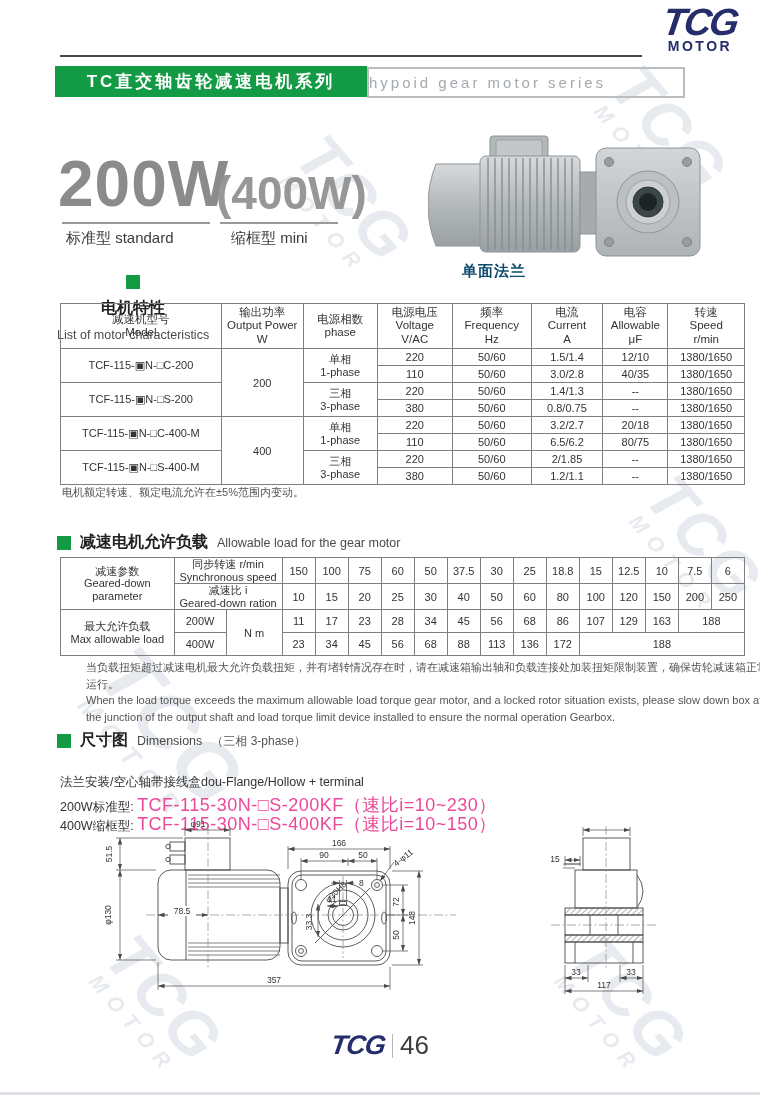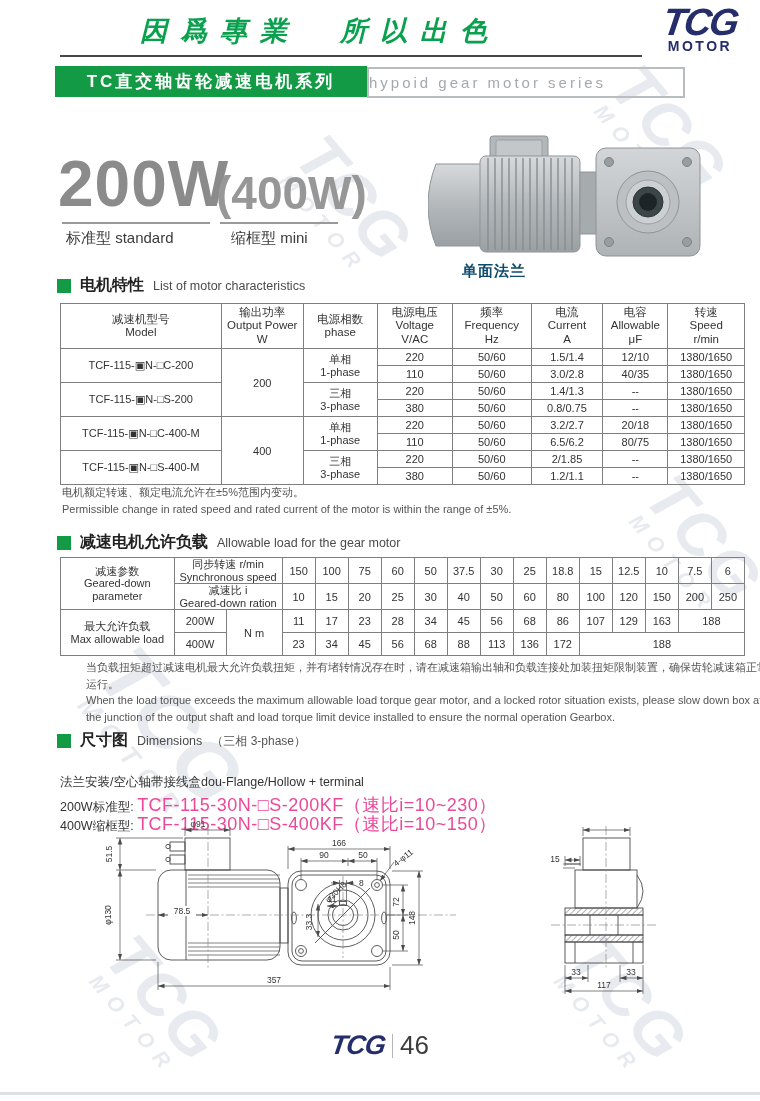--- a/index.html
+++ b/index.html
@@ -97,21 +97,20 @@
     </div>
   <div class="wm" style="left:40px;top:965px;">
       <span class="wt">TCG</span>
       <span class="wb">MOTOR</span>
     </div>
   <div class="wm" style="left:505px;top:965px;">
       <span class="wt">TCG</span>
       <span class="wb">MOTOR</span>
     </div>
 
-  <div class="abs z slogan">因爲專業　所以出色</div>
   <div class="abs z rule"></div>
   <div class="abs z logo">
     <span class="logo-top">TCG</span>
     <span class="logo-bottom">MOTOR</span>
   </div>
   <div class="abs z banner-cn">TC直交轴齿轮减速电机系列</div>
   <div class="abs z banner-en">hypoid gear motor series</div>
 
   <div class="abs z p-main">200W</div>
   <div class="abs z p-alt">(400W)</div>
@@ -157,21 +156,21 @@
     <circle cx="259" cy="30" r="4.5" fill="#989da0" stroke="#7d8285"></circle>
     <circle cx="181" cy="110" r="4.5" fill="#989da0" stroke="#7d8285"></circle>
     <circle cx="259" cy="110" r="4.5" fill="#989da0" stroke="#7d8285"></circle>
     <circle cx="220" cy="70" r="31" fill="#bcc0c3" stroke="#8f9497"></circle>
     <circle cx="220" cy="70" r="22" fill="#ccd0d2" stroke="#9aa0a3"></circle>
     <circle cx="220" cy="70" r="15" fill="#3c4648" stroke="#2c3436"></circle>
     <circle cx="220" cy="70" r="9" fill="#1d2426"></circle>
   </svg>
   <div class="abs z photo-cap">单面法兰</div>
 
-  <div class="abs z sec" style="left:57px;top:275px;">
+  <div class="abs z sec" style="left:57px;top:275px;flex-direction:column;">
     <span class="sq"></span>
     <span class="cn">电机特性</span>
     <span class="en">List of motor characteristics</span>
   </div>
 
   <table class="t1 abs z" style="left:60px;top:303px;">
     <colgroup>
       <col style="width:23.5%">
         <col style="width:12%">
         <col style="width:10.8%">
@@ -300,21 +299,20 @@
         <td>50/60</td>
         <td>1.2/1.1</td>
         <td>--</td>
         <td>1380/1650</td>
       </tr>
     </tbody>
   </table>
 
   <div class="abs z note" style="left:62px;top:484px;">
     <div>电机额定转速、额定电流允许在±5%范围内变动。</div>
-    <div>Permissible change in rated speed and rated current of the motor is within the range of ±5%.</div>
   </div>
 
   <div class="abs z sec" style="left:57px;top:532px;">
     <span class="sq"></span>
     <span class="cn">减速电机允许负载</span>
     <span class="en">Allowable load for the gear motor</span>
   </div>
 
   <table class="t2 abs z" style="left:60px;top:557px;padding-left:6px;">
     <colgroup>

